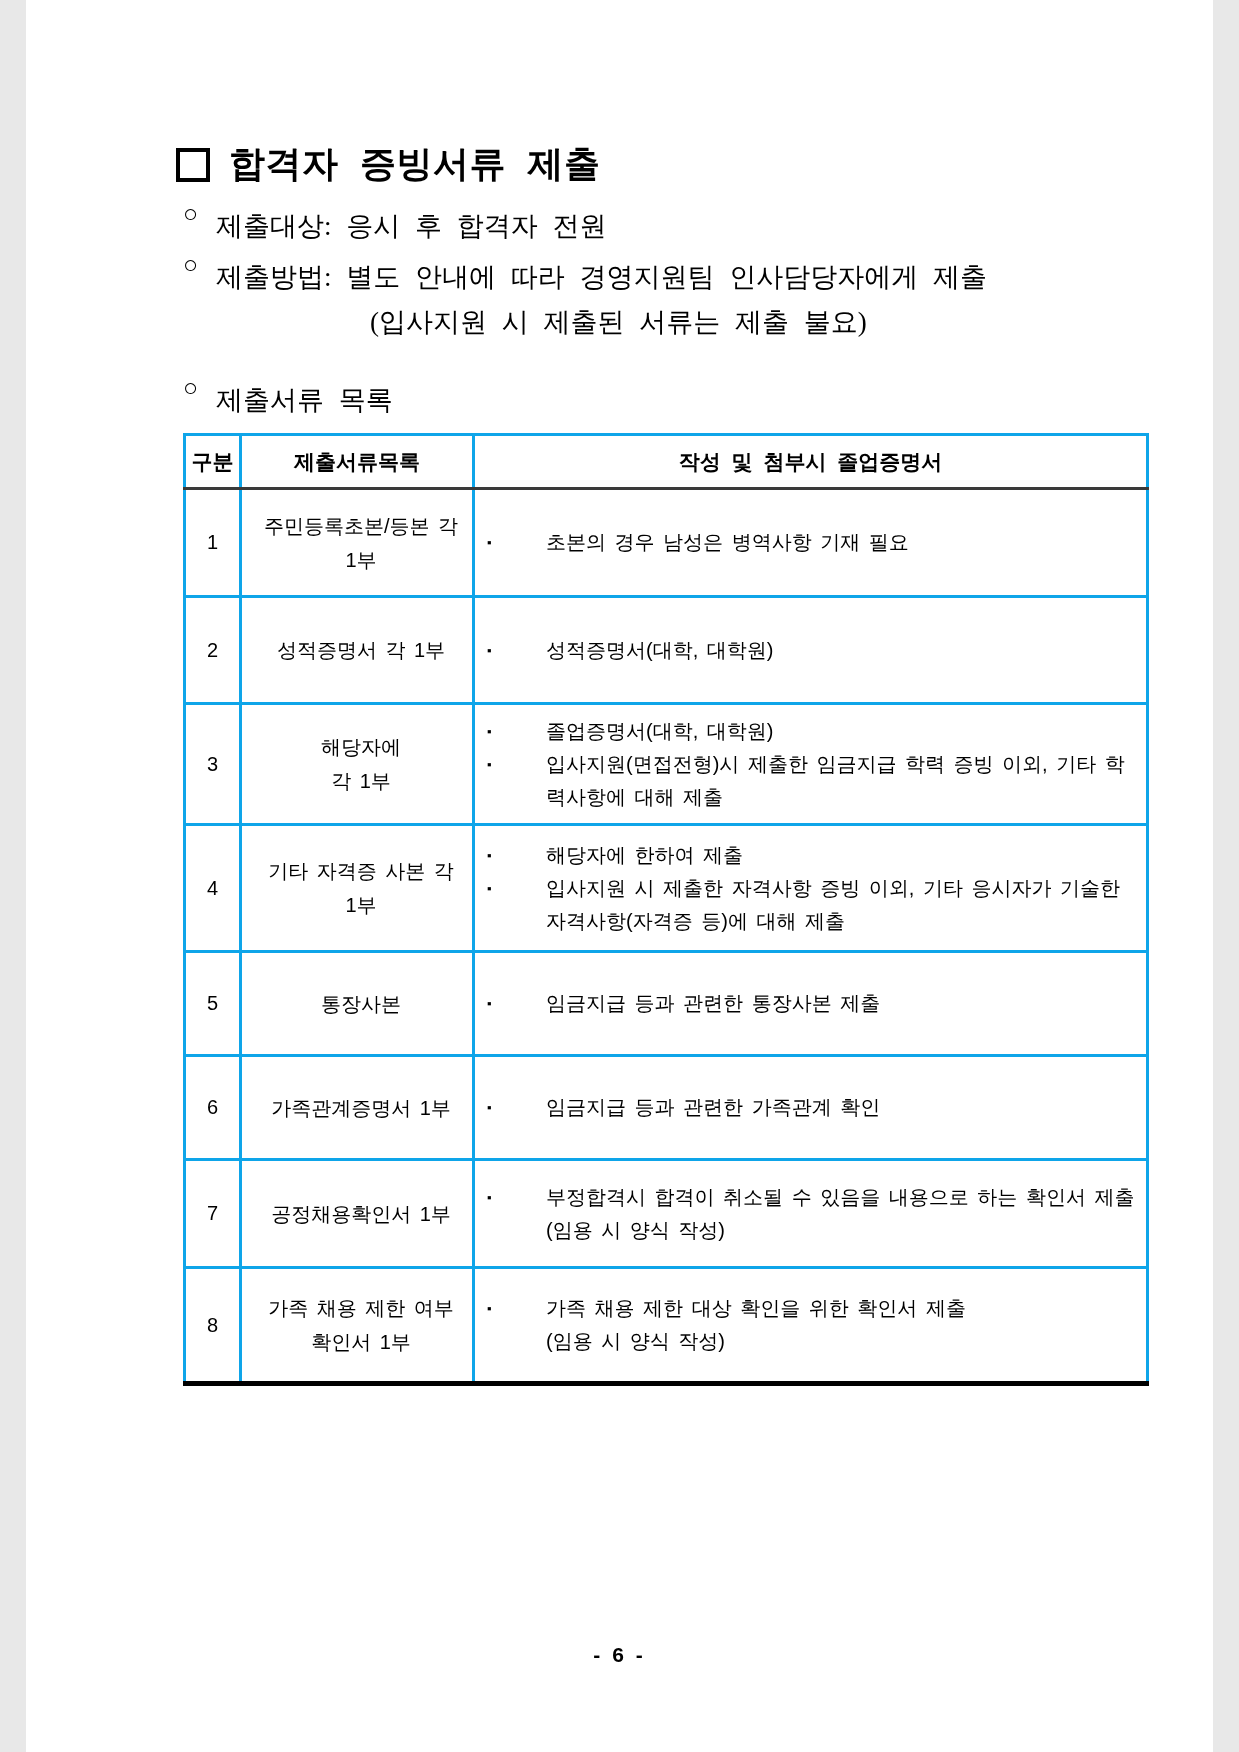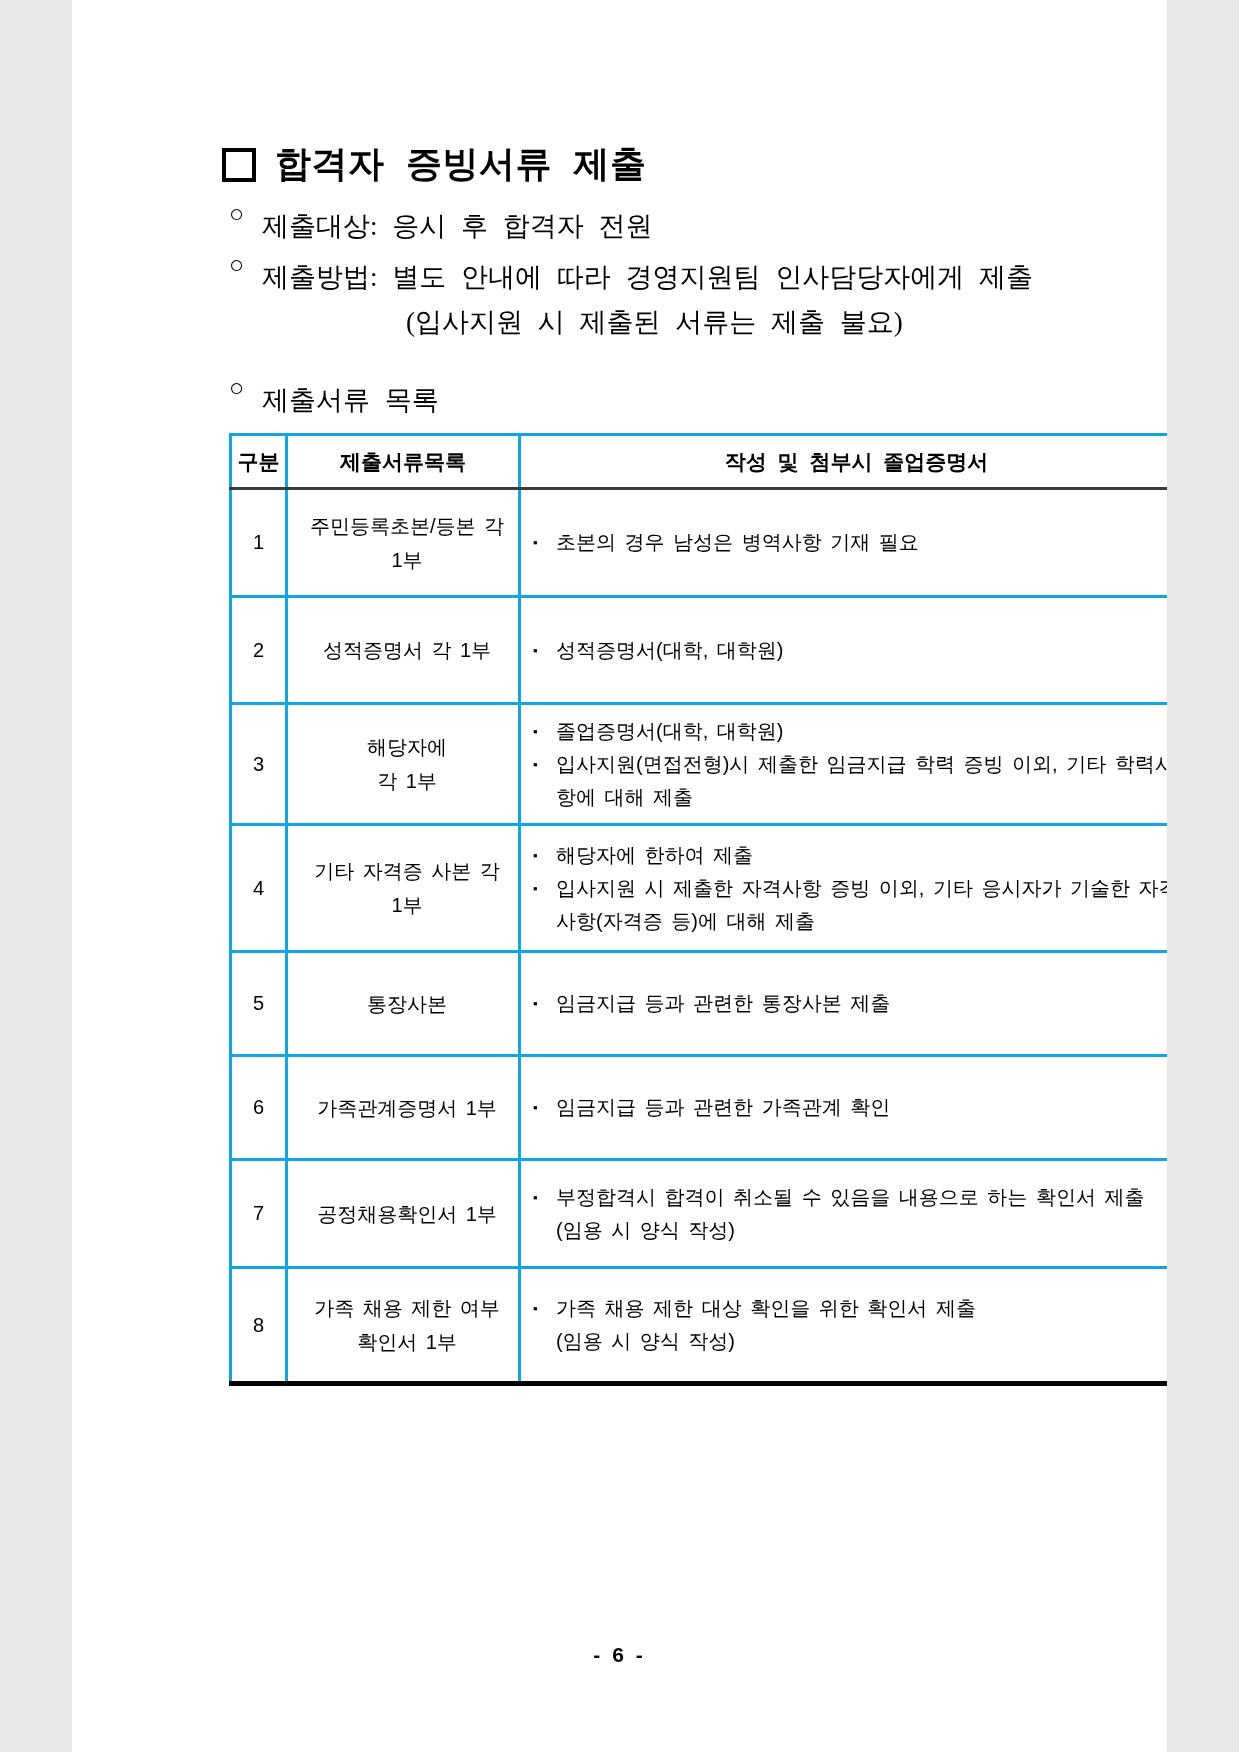--- a/index.html
+++ b/index.html
@@ -1,38 +1,38 @@
 <!DOCTYPE html>
 <html><head>
 <meta charset="utf-8">
 <style>
   html, body { margin:0; padding:0; background:#e8e8e8; }
   .page {
-    position:relative; width:1095px; height:1752px; background:#ffffff;
+    position:relative; width:1187px; height:1752px; background:#ffffff;
     margin:0 auto; color:#000; overflow:hidden;
     font-family:"Liberation Sans","DejaVu Sans",sans-serif;
   }
 
   
   .title-row { position:absolute; left:150px; top:140px; display:flex; align-items:center; gap:19px; }
   .checkbox-square { width:26px; height:26px; border:4px solid #000; flex:0 0 auto; }
   .title-text {
     font-size:36px; font-weight:bold; letter-spacing:0.5px; word-spacing:11px;
     font-family:"Liberation Sans","DejaVu Sans",sans-serif; white-space:nowrap;
   }
 
   
   .bullet-line {
     position:absolute; display:flex; gap:18px; white-space:nowrap;
     font-family:"Liberation Serif","DejaVu Serif",serif;
     font-size:27px; word-spacing:8px; color:#000;
   }
   .pos-0 { left:157px; top:196px; }
   .pos-1 { left:157px; top:247px; }
-  .pos-2 { left:334px; top:292px; }
+  .pos-2 { left:344px; top:292px; }
   .pos-3 { left:157px; top:370px; }
   .circle-marker { font-size:25px; line-height:36px; }
   .bullet-text { line-height:36px;margin-top:12px; }
 
   
   table.doc-table {
     position:absolute; left:157px; top:433px; width:963px;
     border-collapse:collapse; table-layout:fixed;
     border:3px solid #000; border-bottom-width:5px;
   }
@@ -41,21 +41,21 @@
     height:51px; font-size:21px; font-weight:bold; text-align:center;
     word-spacing:5px; border-bottom-color:#3a3a3a;
   }
   td.cell-no { text-align:center; font-size:20px; }
   td.cell-doc { text-align:center; font-size:20px; line-height:34px; word-spacing:3px; }
   td.cell-notes { padding:8px 10px 8px 12px; font-size:20px; word-spacing:3px; }
   .doc-line { line-height:34px;padding-left:8px; }
   .note { display:flex; align-items:flex-start; }
   .square-marker { flex:0 0 23px; width:23px; font-size:13px; line-height:33px; }
   .note-body { flex:1 1 auto; }
-  .note-text, .note-sub { line-height:33px; }
+  .note-text, .note-sub { line-height:33px;margin-left:36px; }
   .note.bold .note-text { font-weight:normal; }
 
   
   .r0 td { height:89px; }
   .r1 td { height:88px; }
   .r2 td { height:102px; }
   .r3 td { height:108px; }
   .r4 td { height:85px; }
   .r5 td { height:85px; }
   .r6 td { height:89px; }

